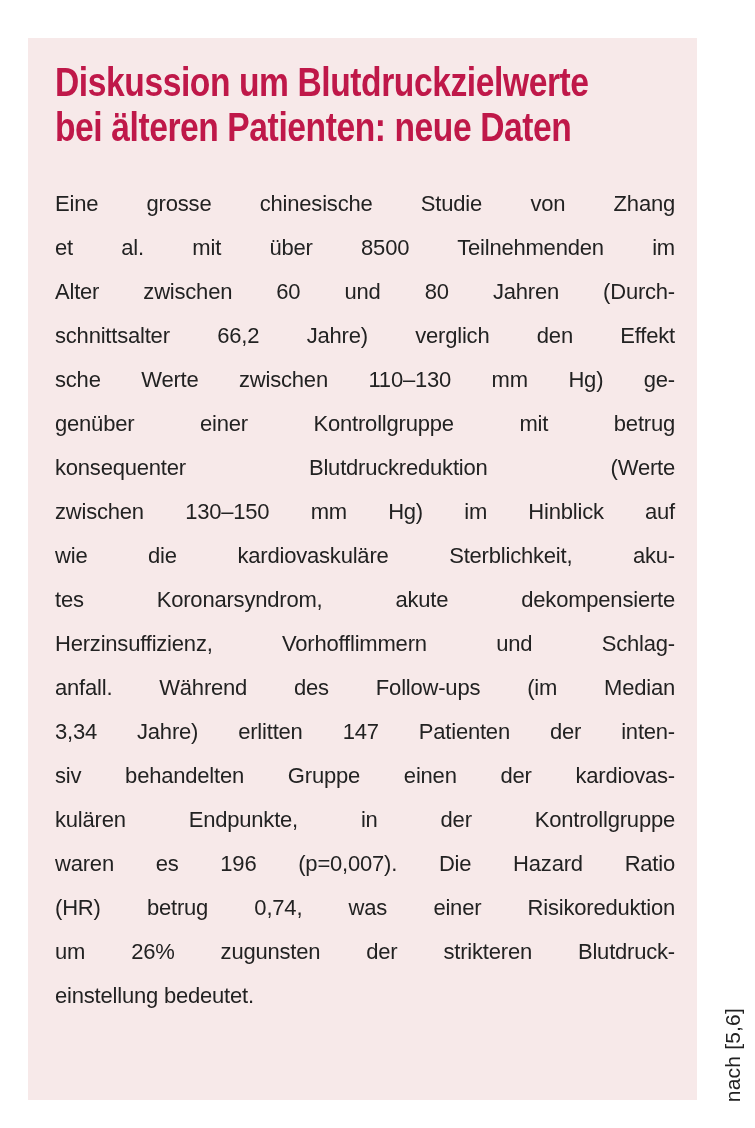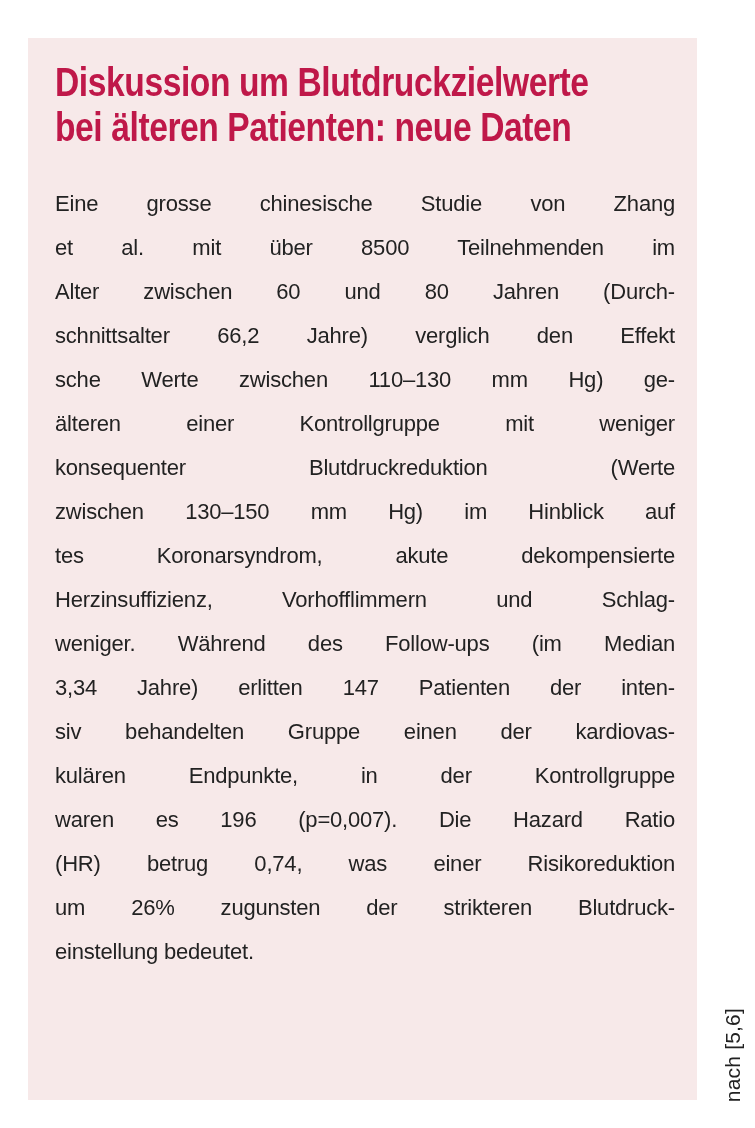--- a/index.html
+++ b/index.html
@@ -85,26 +85,27 @@
     <h2 class="infobox-title">
       <span class="title-line">Diskussion um Blutdruckzielwerte</span>
       <span class="title-line">bei älteren Patienten: neue Daten</span>
     </h2>
     <div class="infobox-body">
         <div class="body-line">Eine grosse chinesische Studie von Zhang</div>
         <div class="body-line">et al. mit über 8500 Teilnehmenden im</div>
         <div class="body-line">Alter zwischen 60 und 80 Jahren (Durch-</div>
         <div class="body-line">schnittsalter 66,2 Jahre) verglich den Effekt</div>
         <div class="body-line">sche Werte zwischen 110–130 mm Hg) ge-</div>
-        <div class="body-line">älteren einer Kontrollgruppe mit weniger</div>
+        <div class="body-line">genüber einer Kontrollgruppe mit betrug</div>
         <div class="body-line">konsequenter Blutdruckreduktion (Werte</div>
         <div class="body-line">zwischen 130–150 mm Hg) im Hinblick auf</div>
+        <div class="body-line">wie die kardiovaskuläre Sterblichkeit, aku-</div>
         <div class="body-line">tes Koronarsyndrom, akute dekompensierte</div>
         <div class="body-line">Herzinsuffizienz, Vorhofflimmern und Schlag-</div>
-        <div class="body-line">weniger. Während des Follow-ups (im Median</div>
+        <div class="body-line">anfall. Während des Follow-ups (im Median</div>
         <div class="body-line">3,34 Jahre) erlitten 147 Patienten der inten-</div>
         <div class="body-line">siv behandelten Gruppe einen der kardiovas-</div>
         <div class="body-line">kulären Endpunkte, in der Kontrollgruppe</div>
         <div class="body-line">waren es 196 (p=0,007). Die Hazard Ratio</div>
         <div class="body-line">(HR) betrug 0,74, was einer Risikoreduktion</div>
         <div class="body-line">um 26% zugunsten der strikteren Blutdruck-</div>
         <div class="body-line">einstellung bedeutet.</div>
       </div>
   </div>
 

